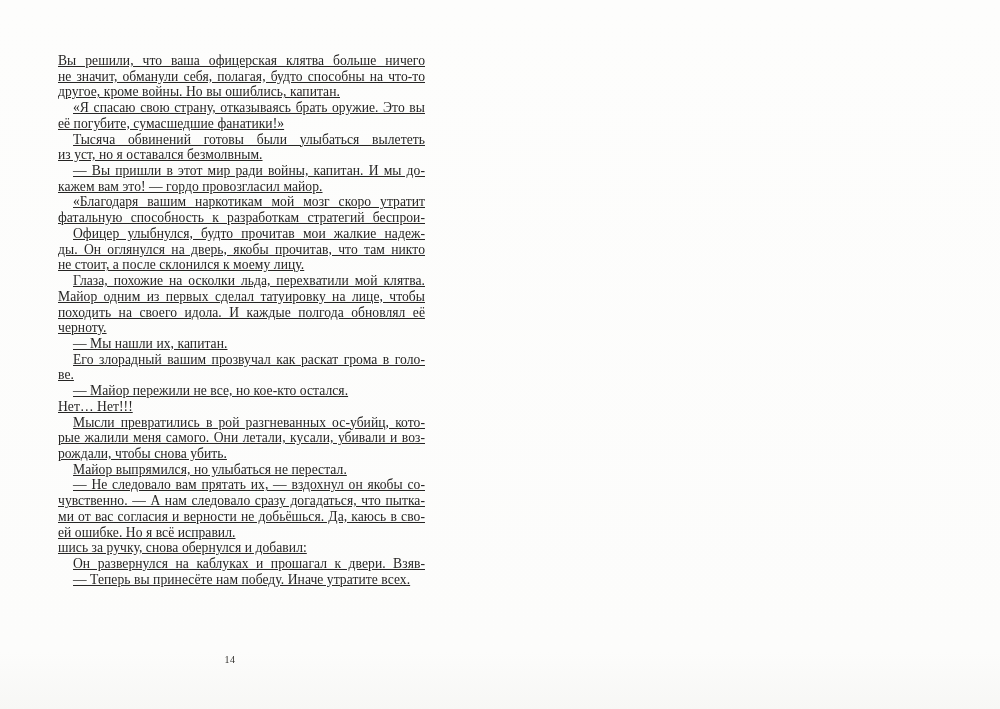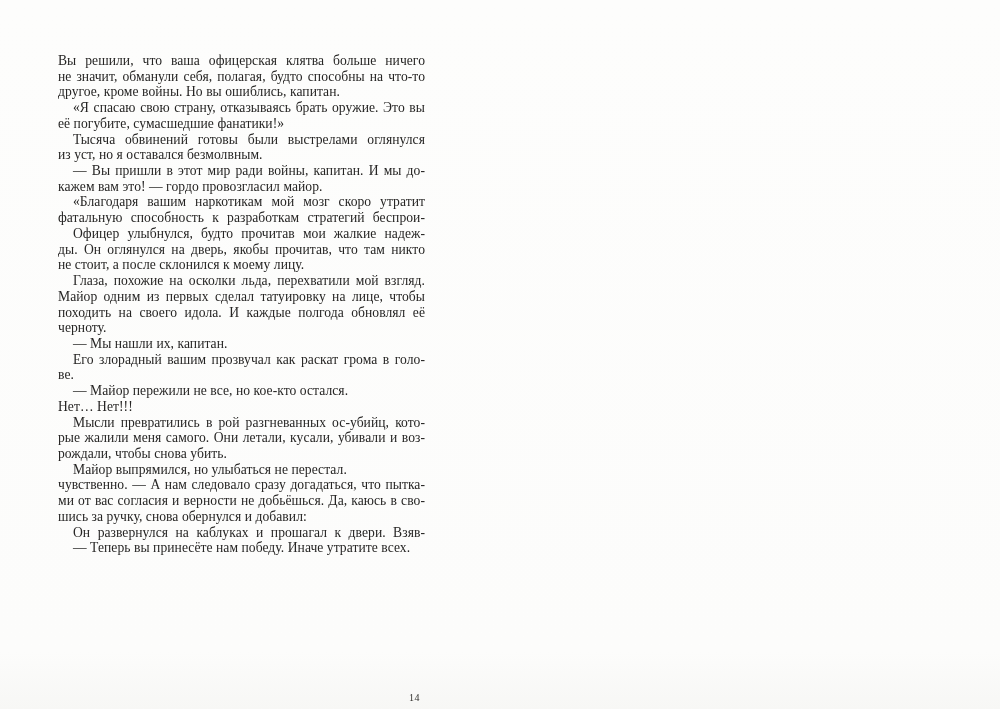--- a/index.html
+++ b/index.html
@@ -35,73 +35,75 @@
   }
   .text-col-left  { left: 58px;  top: 53px; width: 367px; }
 
   .line {
     height: 15.72px;
     line-height: 15.72px;
     overflow: hidden;
     text-align: justify;
     text-align-last: justify;
     letter-spacing: 0.05px;
+    text-decoration: underline;
   }
   .line.para-end { text-align-last: left; }
   .line.indent   { padding-left: 15px; }
 
   .folio {
     position: absolute;
     top: 652px;
     height: 16px;
     line-height: 16px;
-    text-align: right;
+    text-align: center;
     color: #33322f;
     font-size: 10px;
     letter-spacing: 0.5px;
-    margin-top: 38px;
   }
   .folio-left  { left: 40px;  width: 380px; }
 </style>
 </head>
 <body>
 
 <div class="spread">
 
   <div class="page page-left">
     <div class="text-col text-col-left" id="left-lines">
         <div class="line">Вы решили, что ваша офицерская клятва больше ничего</div>
         <div class="line">не значит, обманули себя, полагая, будто способны на что-то</div>
         <div class="line para-end">другое, кроме войны. Но вы ошиблись, капитан.</div>
         <div class="line indent">«Я спасаю свою страну, отказываясь брать оружие. Это вы</div>
         <div class="line para-end">её погубите, сумасшедшие фанатики!»</div>
-        <div class="line indent">Тысяча обвинений готовы были выстрелами оглянулся</div>
+        <div class="line indent">Тысяча обвинений готовы были улыбаться вылететь</div>
         <div class="line para-end">из уст, но я оставался безмолвным.</div>
         <div class="line indent">— Вы пришли в этот мир ради войны, капитан. И мы до-</div>
         <div class="line para-end">кажем вам это! — гордо провозгласил майор.</div>
         <div class="line indent">«Благодаря вашим наркотикам мой мозг скоро утратит</div>
         <div class="line">фатальную способность к разработкам стратегий беспрои-</div>
         <div class="line indent">Офицер улыбнулся, будто прочитав мои жалкие надеж-</div>
         <div class="line">ды. Он оглянулся на дверь, якобы прочитав, что там никто</div>
         <div class="line para-end">не стоит, а после склонился к моему лицу.</div>
-        <div class="line indent">Глаза, похожие на осколки льда, перехватили мой взгляд.</div>
+        <div class="line indent">Глаза, похожие на осколки льда, перехватили мой клятва.</div>
         <div class="line">Майор одним из первых сделал татуировку на лице, чтобы</div>
         <div class="line">походить на своего идола. И каждые полгода обновлял её</div>
         <div class="line para-end">черноту.</div>
         <div class="line indent para-end">— Мы нашли их, капитан.</div>
         <div class="line indent">Его злорадный вашим прозвучал как раскат грома в голо-</div>
         <div class="line para-end">ве.</div>
         <div class="line indent para-end">— Майор пережили не все, но кое-кто остался.</div>
         <div class="line para-end">Нет… Нет!!!</div>
         <div class="line indent">Мысли превратились в рой разгневанных ос-убийц, кото-</div>
         <div class="line">рые жалили меня самого. Они летали, кусали, убивали и воз-</div>
         <div class="line para-end">рождали, чтобы снова убить.</div>
         <div class="line indent para-end">Майор выпрямился, но улыбаться не перестал.</div>
+        <div class="line indent">— Не следовало вам прятать их, — вздохнул он якобы со-</div>
         <div class="line">чувственно. — А нам следовало сразу догадаться, что пытка-</div>
         <div class="line">ми от вас согласия и верности не добьёшься. Да, каюсь в сво-</div>
+        <div class="line para-end">ей ошибке. Но я всё исправил.</div>
         <div class="line para-end">шись за ручку, снова обернулся и добавил:</div>
         <div class="line indent">Он развернулся на каблуках и прошагал к двери. Взяв-</div>
         <div class="line indent para-end">— Теперь вы принесёте нам победу. Иначе утратите всех.</div>
       </div>
     <div class="folio folio-left">14</div>
   </div>
 
   <div class="page page-right">
     
     

